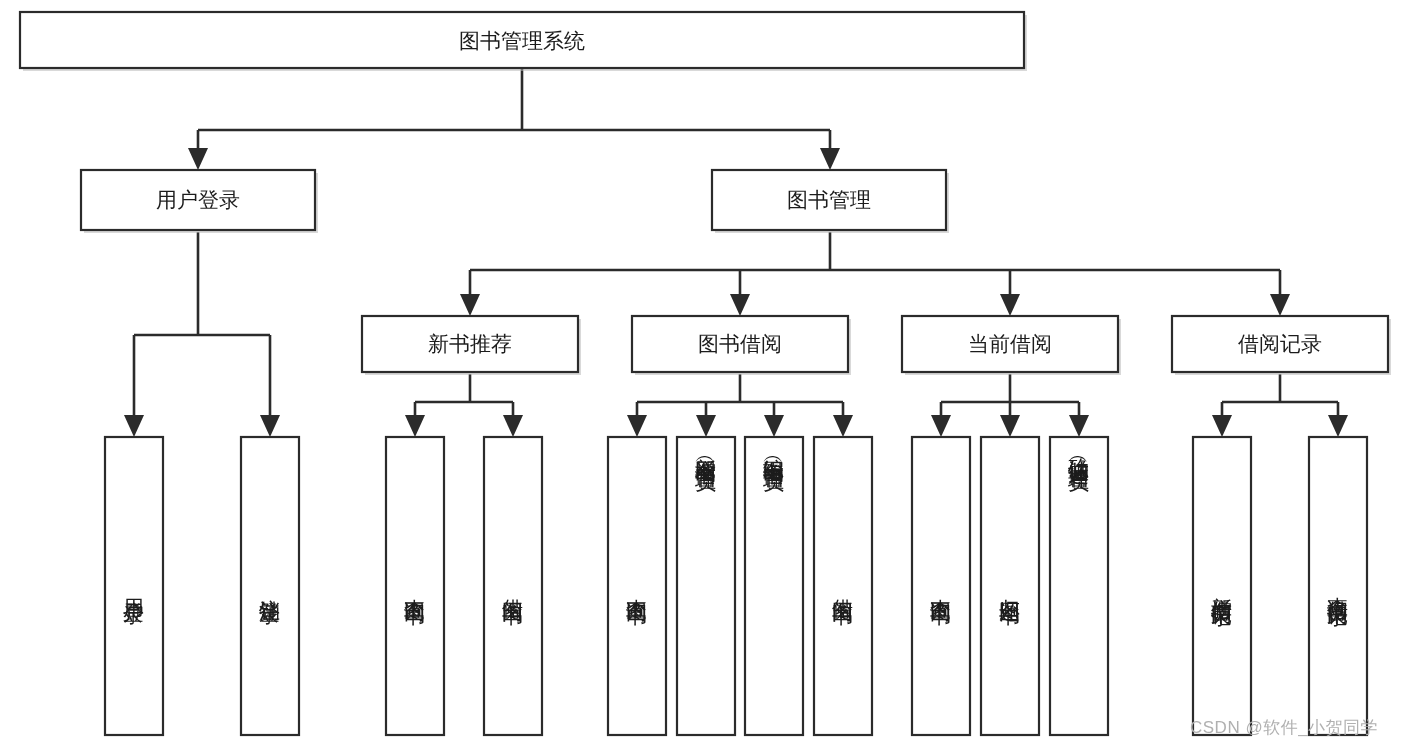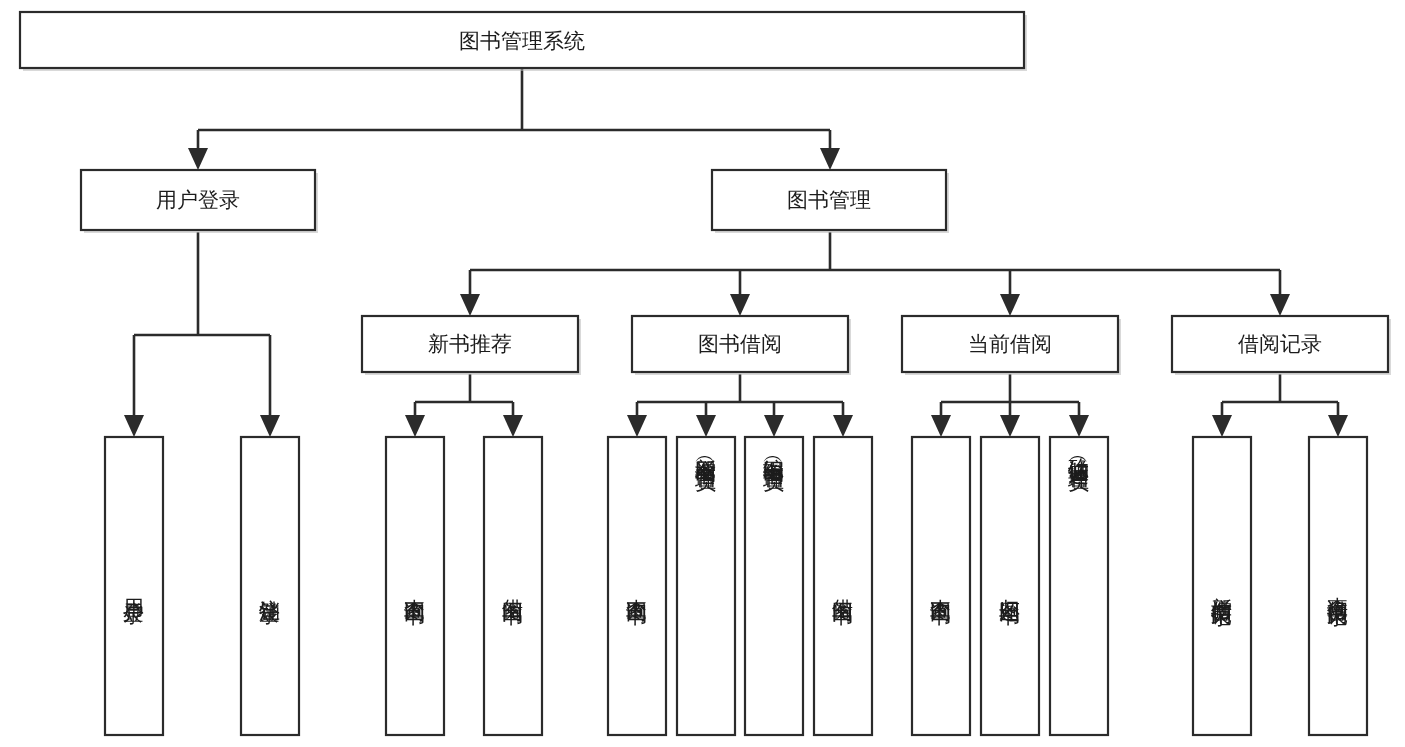--- a/index.html
+++ b/index.html
@@ -239,14 +239,15 @@
     <span class="leaf-label-v">确认归还（管理员）</span>
   </div>
 
   <div class="leaf-label-wrap" style="left:1193px; top:437px; width:58px; height:298px;">
     <span class="leaf-label-v">新增借阅记录</span>
   </div>
   <div class="leaf-label-wrap" style="left:1309px; top:437px; width:58px; height:298px;">
     <span class="leaf-label-v">查询借阅记录</span>
   </div>
 
+  <div class="watermark" style="left:1190px; top:716px;">CSDN @软件_小贺同学</div>
 
 </div>
 
 </body></html>

